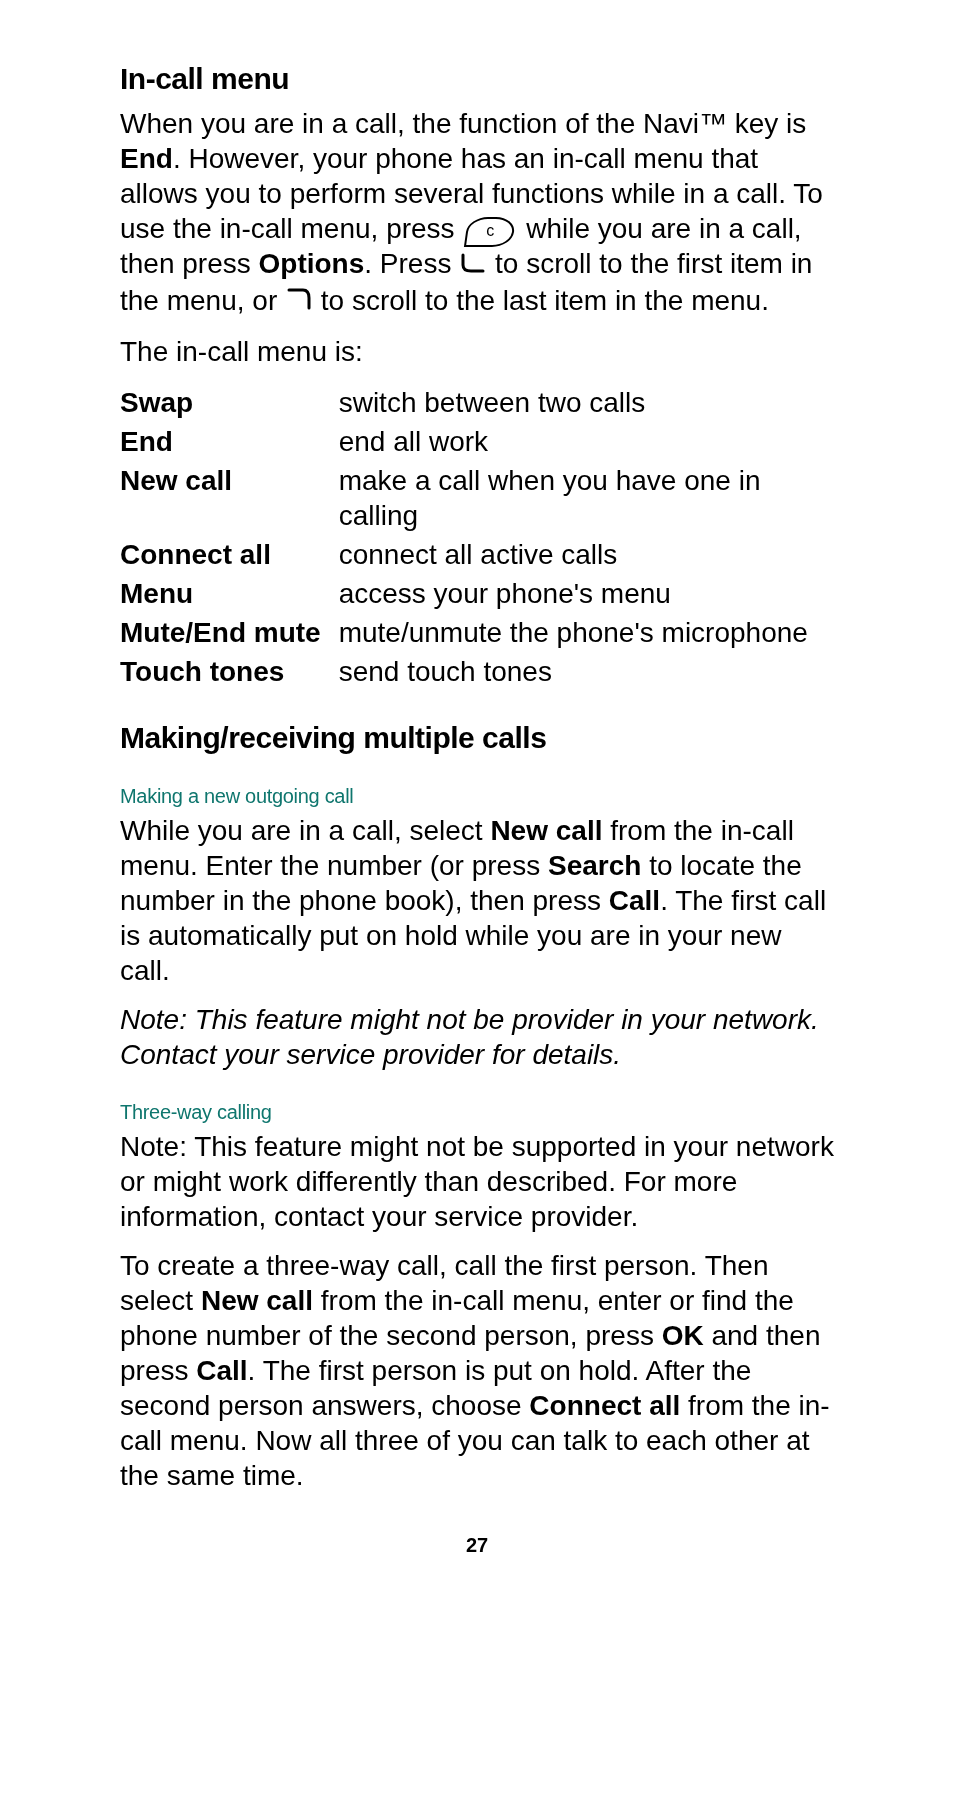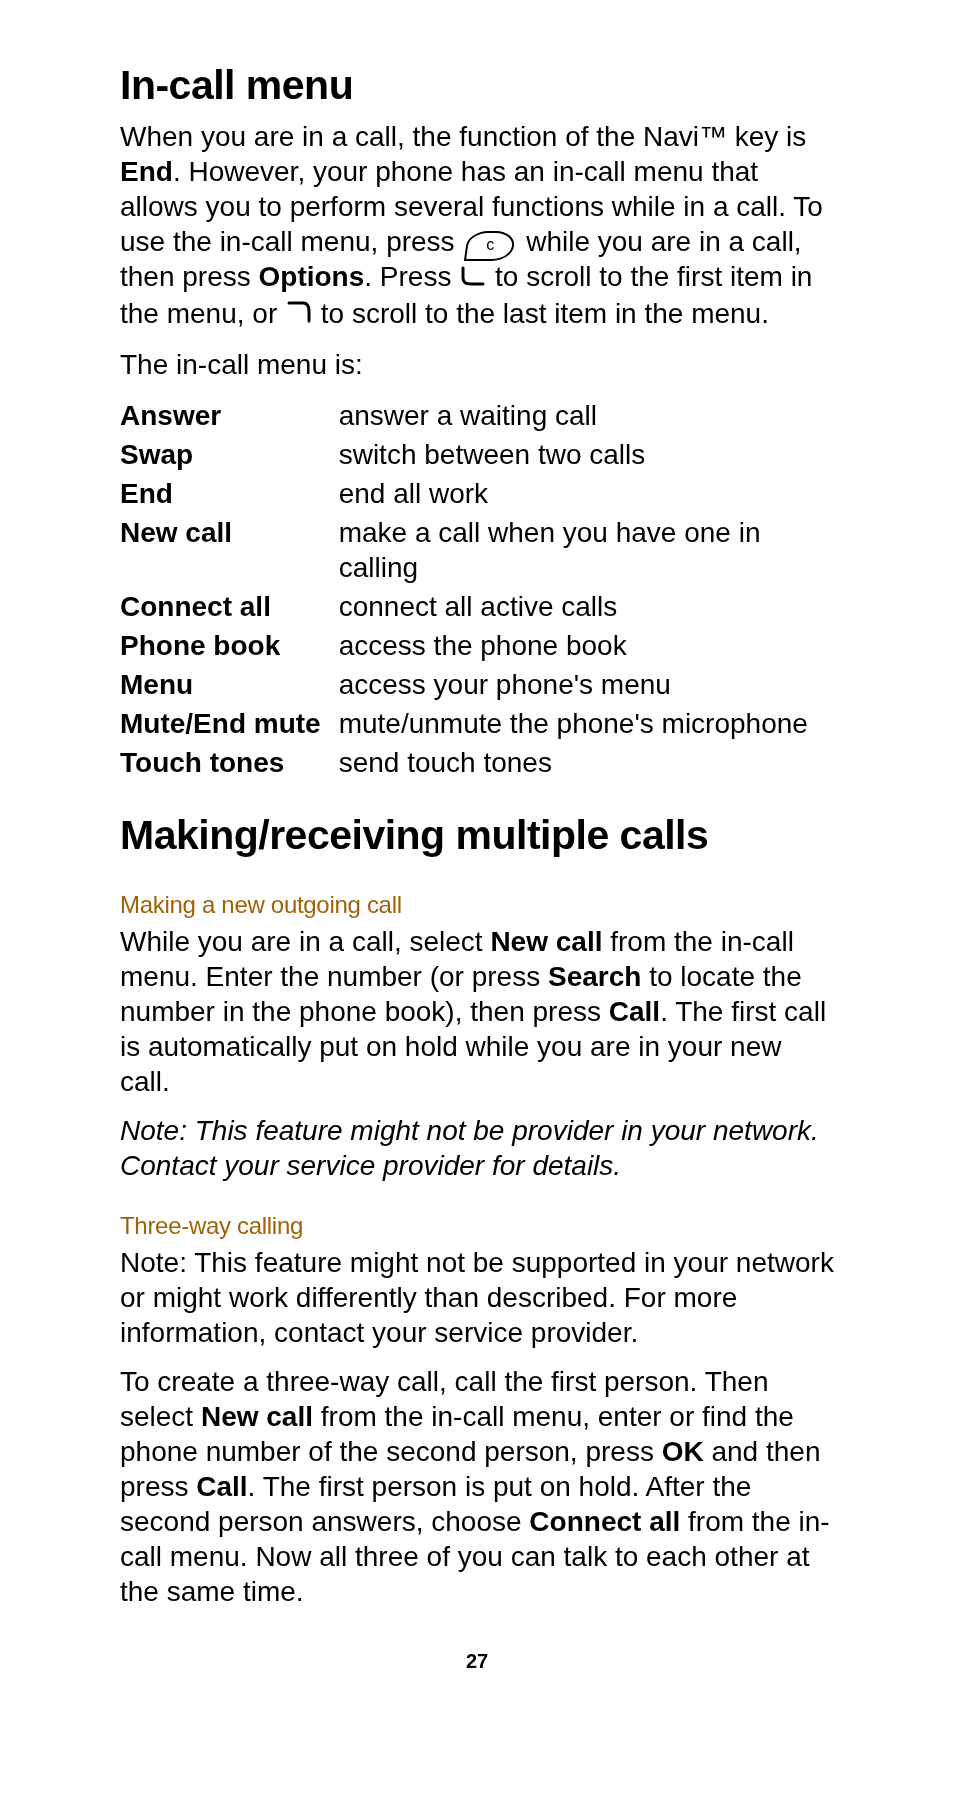--- a/index.html
+++ b/index.html
@@ -10,29 +10,29 @@
   }
   body {
     font-family: "Helvetica Neue", Helvetica, Arial, sans-serif;
     color: #000;
     padding: 60px 120px 80px 120px;
     box-sizing: border-box;
     font-size: 28px;
     line-height: 1.25;
   }
   h1 {
-    font-size: 41px;
+    font-size: 30px;
     font-weight: 700;
     margin: 0 0 8px 0;
     letter-spacing: -0.5px;
   }
   h2 {
-    font-size: 24px;
+    font-size: 20px;
     font-weight: 500;
-    color: #a16207;
+    color: #0f766e;
     margin: 28px 0 4px 0;
     letter-spacing: -0.3px;
   }
   p {
     margin: 0 0 14px 0;
   }
   .b { font-weight: 700; }
   .i { font-style: italic; }
   table.menu {
     border-collapse: collapse;
@@ -119,42 +119,34 @@
       </svg>
   </span>
   <span> to scroll to the last item in the menu.</span>
 </p>
 
 <p>The in-call menu is:</p>
 
 <table class="menu">
   <tbody id="menu-body">
       <tr>
-        <td class="term">Answer</td>
-        <td>answer a waiting call</td>
-      </tr>
-      <tr>
         <td class="term">Swap</td>
         <td>switch between two calls</td>
       </tr>
       <tr>
         <td class="term">End</td>
         <td>end all work</td>
       </tr>
       <tr>
         <td class="term">New call</td>
         <td>make a call when you have one in calling</td>
       </tr>
       <tr>
         <td class="term">Connect all</td>
         <td>connect all active calls</td>
-      </tr>
-      <tr>
-        <td class="term">Phone book</td>
-        <td>access the phone book</td>
       </tr>
       <tr>
         <td class="term">Menu</td>
         <td>access your phone's menu</td>
       </tr>
       <tr>
         <td class="term">Mute/End mute</td>
         <td>mute/unmute the phone's microphone</td>
       </tr>
       <tr>

